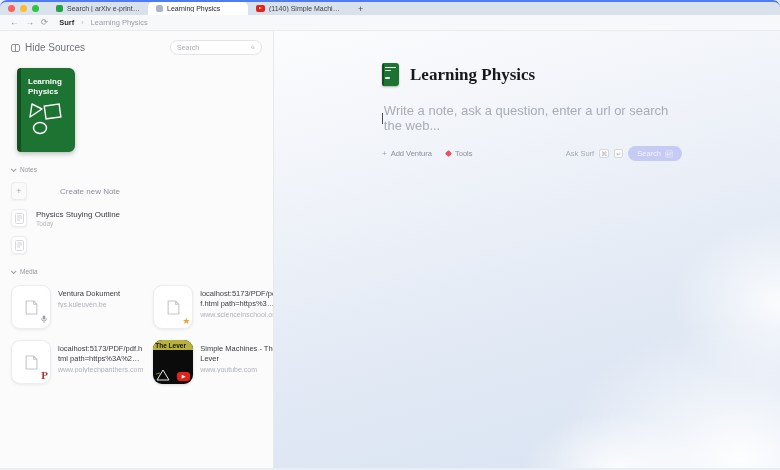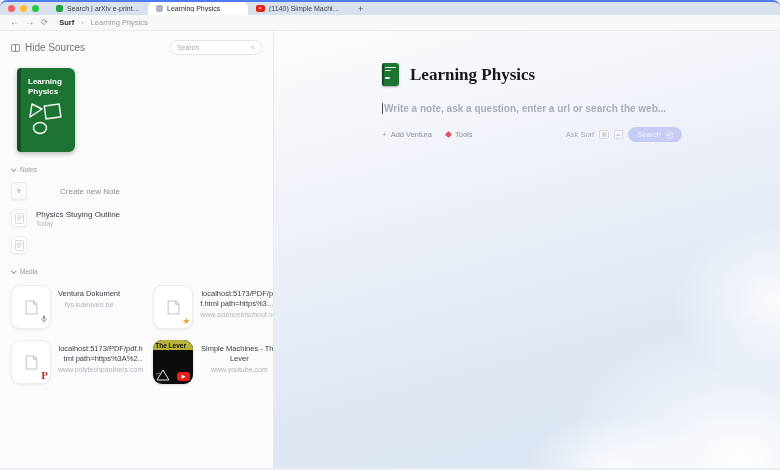--- a/index.html
+++ b/index.html
@@ -79,21 +79,21 @@
 
   
   .media-grid { display:grid; grid-template-columns:1fr 1fr; column-gap:10px; row-gap:11px; margin-top:10px; }
   .media-item { display:flex; gap:7px; align-items:flex-start; cursor:pointer; }
   .media-thumb { width:40px; height:44px; background:#fff; border:1px solid #ededf0; border-radius:9px;
     position:relative; flex:none; display:flex; align-items:center; justify-content:center;
     box-shadow:0 1px 3px rgba(0,0,0,.07); }
   .badge { position:absolute; right:2px; bottom:2px; font-size:9px; line-height:1; }
   .badge.star { color:#f0a030; }
   .badge.pmark { color:#b5342f; font-family:"Liberation Serif",serif; font-weight:bold; font-size:11px; }
-  .media-text { padding-top:4px; min-width:0;text-align:center; }
+  .media-text { padding-top:4px; min-width:0; }
   .media-title { font-size:7.5px; color:#3a3d42; line-height:1.3; display:-webkit-box;
     -webkit-line-clamp:2; -webkit-box-orient:vertical; overflow:hidden; word-break:break-all; }
   .media-url { font-size:7px; color:#b0b3b9; margin-top:2px; white-space:nowrap;
     overflow:hidden; text-overflow:ellipsis; }
   .yt-thumb { width:40px; height:44px; border-radius:9px; background:#0b0b0b; position:relative;
     overflow:hidden; flex:none; box-shadow:0 1px 3px rgba(0,0,0,.15); }
   .yt-strip { position:absolute; top:0; left:0; right:0; height:10px; background:#b6b23b;
     color:#141204; font-size:6.5px; font-weight:bold; white-space:nowrap; overflow:hidden;
     display:flex; align-items:center; padding-left:2px; }
   .yt-play { position:absolute; right:3px; bottom:3px; width:13px; height:9px; background:#e62117;
@@ -104,21 +104,21 @@
   .main-inner { position:relative; margin:32px 0 0 108px; width:300px; }
   .main-head { display:flex; align-items:center; gap:11px; }
   .mini-book { width:17px; height:23px; border-radius:2px 3px 3px 2px;
     background:linear-gradient(90deg,#124e1f 0 2px,#1d7331 2px);
     box-shadow:0 1px 2px rgba(0,0,0,.3); padding:2px 0 0 3px; }
   .mini-book .l { height:1.5px; background:rgba(255,255,255,.9); margin:1.5px 3px 0 0; border-radius:1px; }
   .mini-book .l.short { width:6px; }
   .page-title { font-family:"Liberation Serif", serif; font-weight:bold; font-size:17px; color:#17181b; }
   .note-input { margin-top:17px; display:flex; align-items:center; }
   .caret { width:1px; height:11px; background:#45484e; margin-right:1px; }
-  .placeholder { font-size:10px; color:#a8adb5;font-weight:bold; }
+  .placeholder { font-size:13px; color:#a8adb5; }
   .action-row { margin-top:13px; display:flex; align-items:center; }
   .action-left { display:flex; align-items:center; gap:14px; }
   .act { display:flex; align-items:center; gap:4px; font-size:7.5px; color:#8a8f98; cursor:pointer; }
   .plus-glyph { font-size:8px; color:#9ca1a9; }
   .diamond { width:5px; height:5px; background:#e25563; transform:rotate(45deg); border-radius:1px; }
   .action-right { margin-left:auto; display:flex; align-items:center; gap:5px; }
   .ask-surf { font-size:7.5px; color:#a4a9b2; }
   .key { min-width:9px; height:9px; border:1px solid #d4d7de; border-radius:2px; color:#a4a9b2;
     font-size:6px; display:flex; align-items:center; justify-content:center; padding:0 1px; background:#fdfdfe; }
   .search-btn { display:flex; align-items:center; gap:4px; background:#c6cbf3; color:#f3f4fd;

